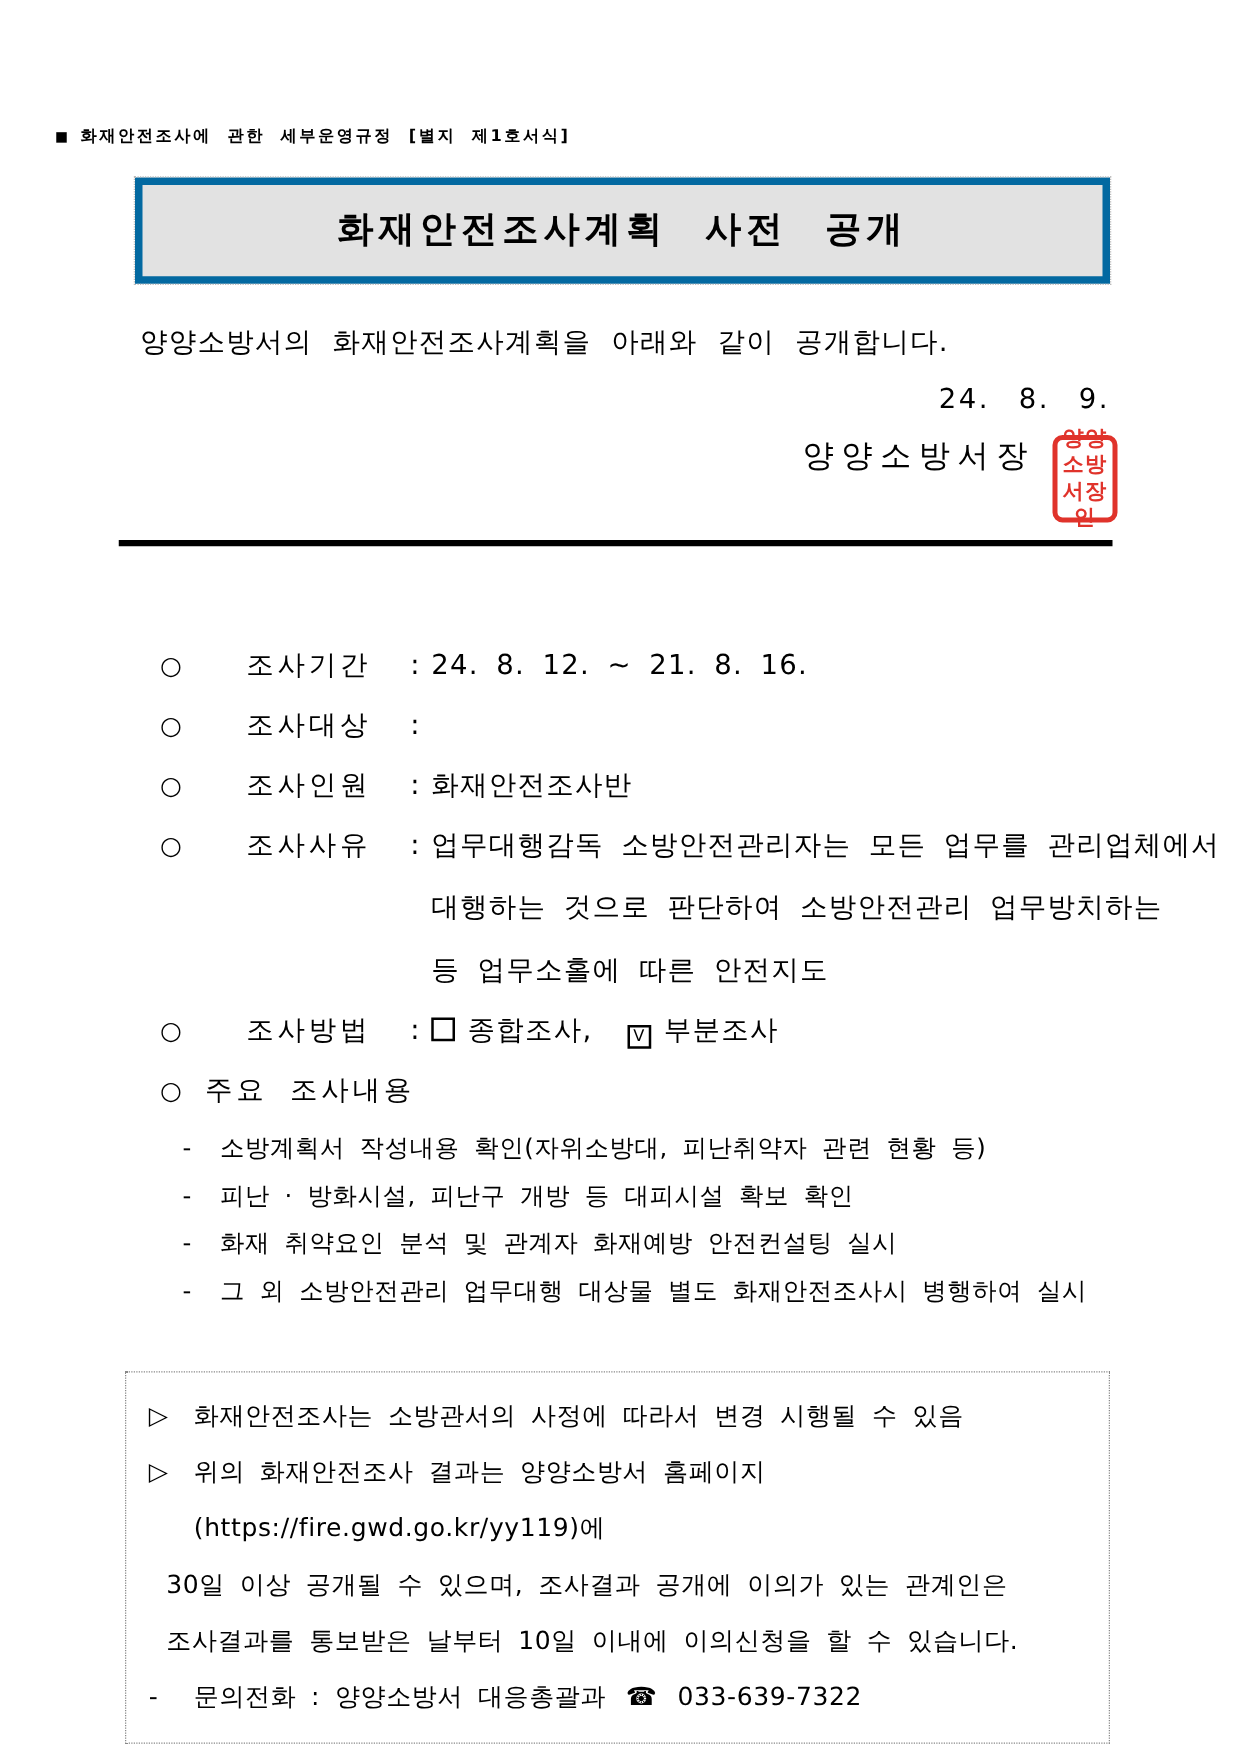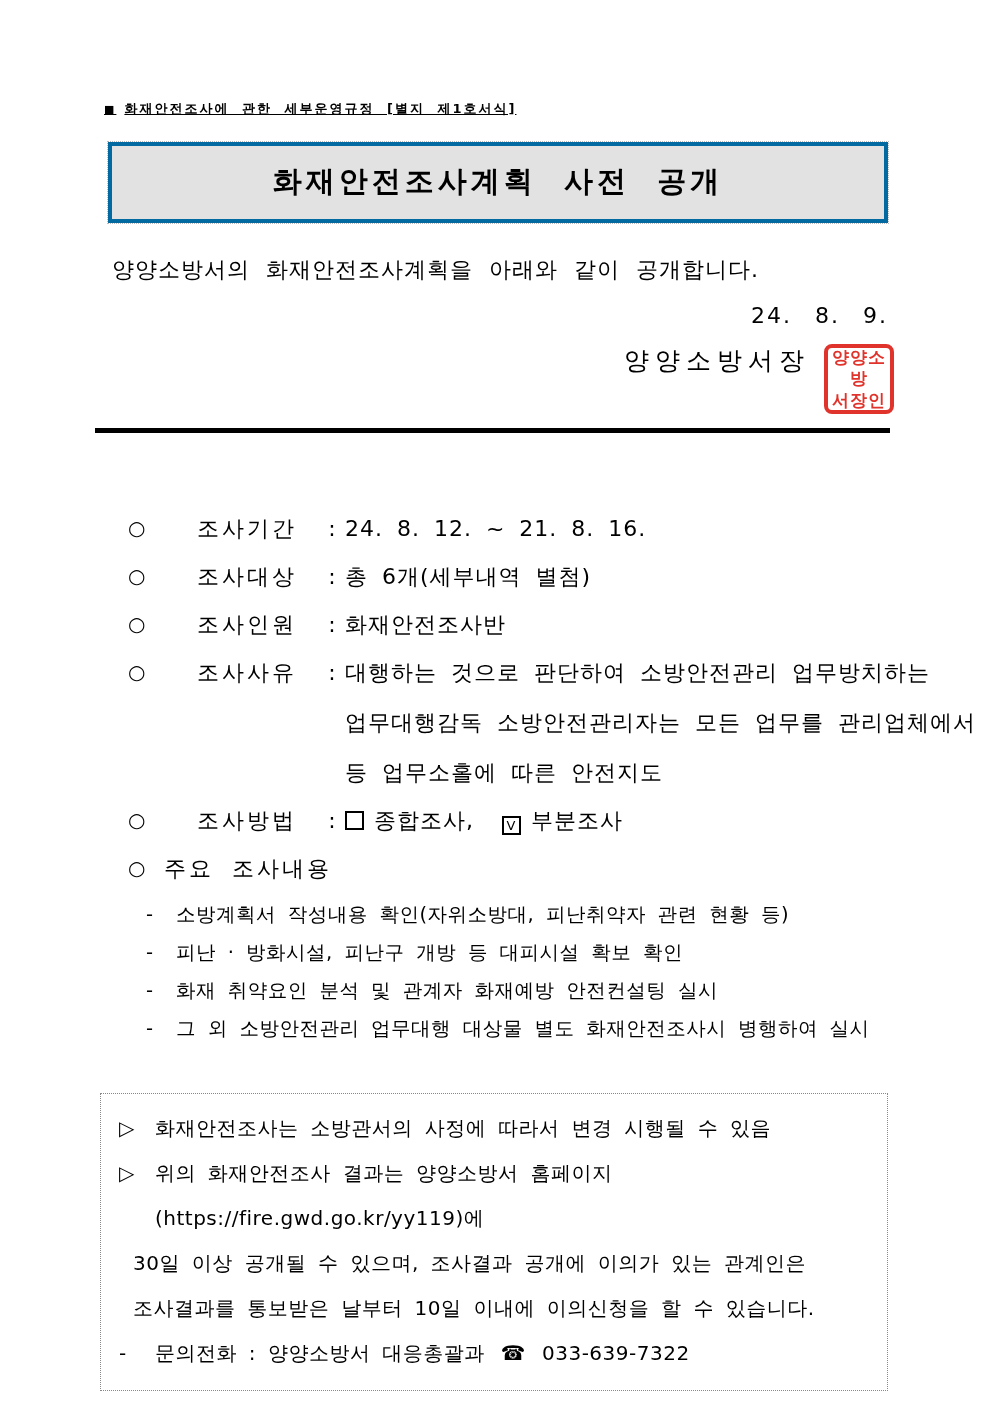--- a/index.html
+++ b/index.html
@@ -6,40 +6,38 @@
   html, body { background: #ffffff; }
   body {
     width: 992px;
     height: 1403px;
     position: relative;
     font-family: "DejaVu Sans", "Liberation Sans", sans-serif;
     color: #000000;
     overflow: hidden;
   }
   .form-note {
-    margin: 100px 0 0 104px;
+    margin: 100px 0 0 44px;
     font-size: 13px;
     letter-spacing: 2px;
     word-spacing: 6px;
     font-weight: bold;
-    text-decoration: underline;
   }
   .form-note .sq { font-size: 11px; margin-right: 8px; }
   .title-box {
     margin: 24px 104px 0 108px;
-    border: 4px solid #0369a1;
+    border: 6px solid #0369a1;
     outline: 1px dotted #bbbbbb;
     background: #e2e2e2;
     text-align: center;
     padding: 16px 0 17px 0;
     font-size: 29px;
     font-weight: bold;
     letter-spacing: 4px;
     word-spacing: 16px;
-    font-family: Liberation Serif, serif;
   }
   .intro {
     margin: 32px 0 0 112px;
     font-size: 22px;
     letter-spacing: 1px;
     word-spacing: 8px;
   }
   .date-line {
     margin: 18px 0 0 108px;
     width: 780px;
@@ -54,21 +52,21 @@
     justify-content: flex-end;
     align-items: flex-start;
     gap: 14px;
     height: 74px;
   }
   .signer-name {
     font-size: 25px;
     letter-spacing: 6px;
   }
   .stamp {
-    width: 70px;
+    width: 52px;
     height: 70px;
     border: 4px solid #e0332b;
     border-radius: 8px;
     display: flex;
     flex-direction: column;
     justify-content: center;
     align-items: center;
     color: #e0332b;
     font-weight: bold;
     font-size: 17px;
@@ -165,37 +163,36 @@
     <span class="bullet">○</span>
     <span class="label">조사기간</span>
     <span class="colon">:</span>
     <span class="value">24. 8. 12. ~ 21. 8. 16.</span>
   </div>
 
   <div class="row">
     <span class="bullet">○</span>
     <span class="label">조사대상</span>
     <span class="colon">:</span>
-    <span class="value">총 6개(세부내역 별첨)</span>
   </div>
 
   <div class="row">
     <span class="bullet">○</span>
     <span class="label">조사인원</span>
     <span class="colon">:</span>
     <span class="value">화재안전조사반</span>
   </div>
 
   <div class="row">
     <span class="bullet">○</span>
     <span class="label">조사사유</span>
     <span class="colon">:</span>
     <span class="value value-lines">
+      <div>업무대행감독 소방안전관리자는 모든 업무를 관리업체에서</div>
       <div>대행하는 것으로 판단하여 소방안전관리 업무방치하는</div>
-      <div>업무대행감독 소방안전관리자는 모든 업무를 관리업체에서</div>
       <div>등 업무소홀에 따른 안전지도</div>
     </span>
   </div>
 
   <div class="row">
     <span class="bullet">○</span>
     <span class="label">조사방법</span>
     <span class="colon">:</span>
     <span class="value">
       <span class="cb"></span><span>종합조사,</span>

